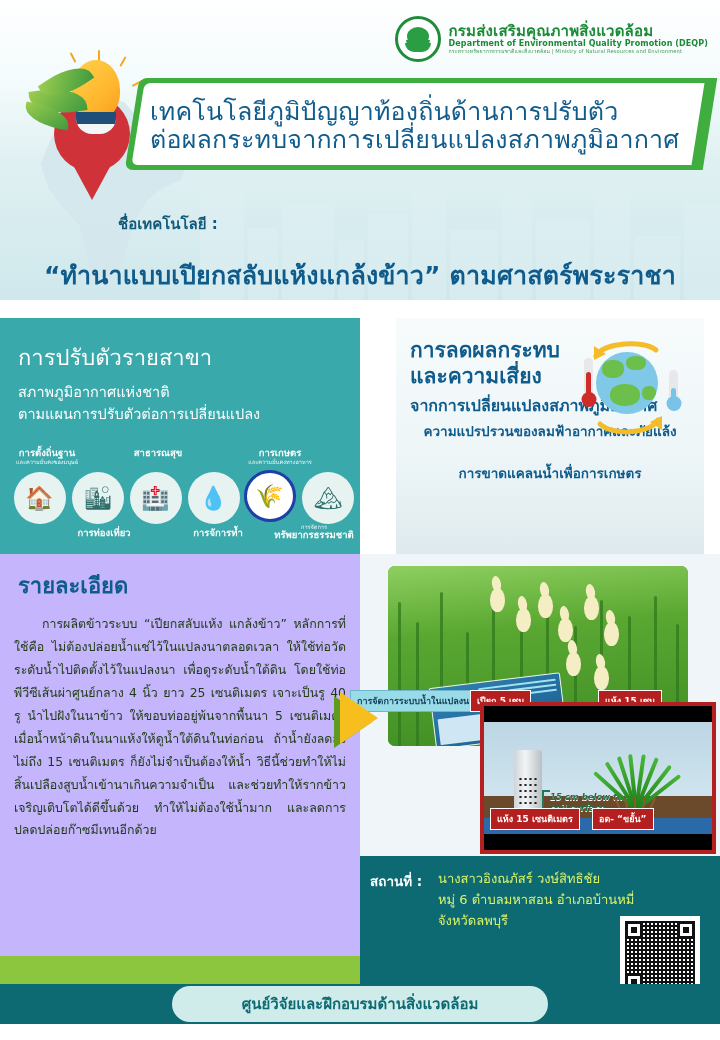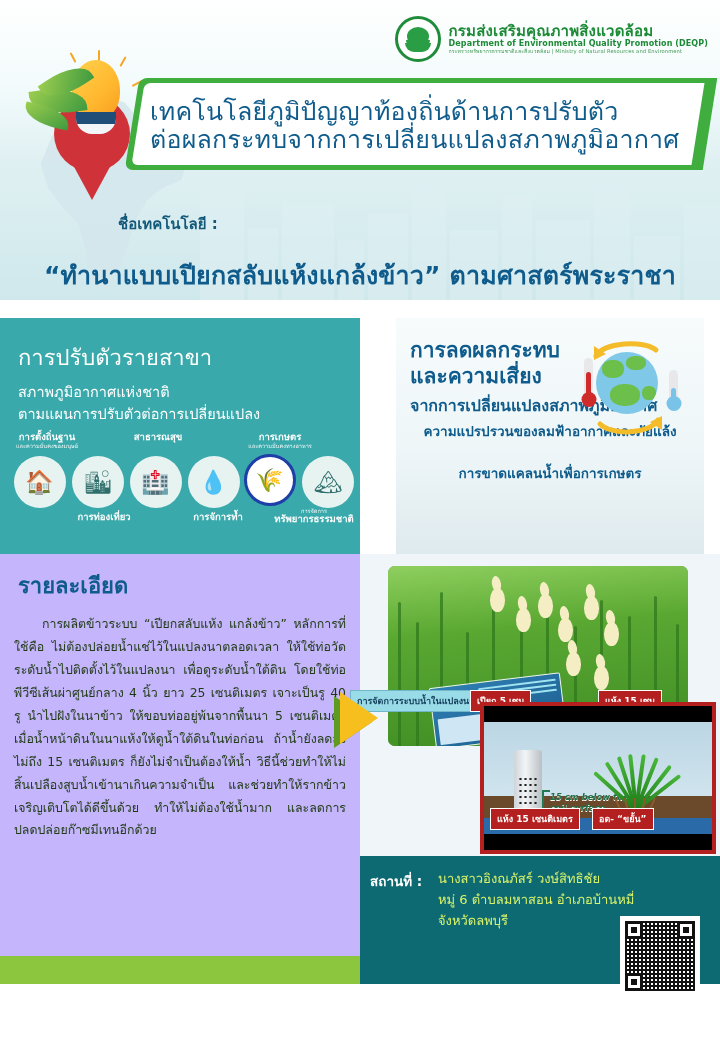--- a/index.html
+++ b/index.html
@@ -133,21 +133,21 @@
   .thermo { position: absolute; width: 9px; border-radius: 5px; }
   .thermo .bulbT { position: absolute; left: 50%; transform: translateX(-50%); bottom: -7px; width: 15px; height: 15px; border-radius: 50%; }
   .th-red { left: 18px; top: 18px; height: 42px; background: #e8e8ea; }
   .th-red .bulbT { background: #cf2b2b; }
   .th-red::after { content:""; position:absolute; left:2px; bottom:2px; width:5px; height:26px; background:#cf2b2b; border-radius:4px;}
   .th-blue { right: 4px; top: 30px; height: 34px; background: #e8e8ea; }
   .th-blue .bulbT { background: #79c3e8; }
   .th-blue::after { content:""; position:absolute; left:2px; bottom:2px; width:5px; height:14px; background:#79c3e8; border-radius:4px;}
 
   
-  .sectors { position: absolute; left: 0; top: 432px; width: 304px; height: 106px; }
+  .sectors { position: absolute; left: 0; top: 448px; width: 304px; height: 106px; }
   .sec-lbl { position: absolute; color: #ffffff; font-weight: bold; text-align: center; line-height: 1.15; }
   .sec-lbl .big { font-size: 9.5px; display: block; }
   .sec-lbl .small { font-size: 5.6px; display: block; font-weight: normal; opacity: .95; }
   .sec-ico {
     position: absolute; width: 52px; height: 52px; border-radius: 50%;
     background: #e7f3f1; display: flex; align-items: center; justify-content: center;
     font-size: 23px; color: #2f6e6b;
   }
   .sec-ico.hl { background: #ffffff; border: 3px solid #1f3fa8; }
 
@@ -495,15 +495,18 @@
         <div class="qr-img">
           <div class="qr-eye" style="left:0;top:0;"></div>
           <div class="qr-eye" style="right:0;top:0;"></div>
           <div class="qr-eye" style="left:0;bottom:0;"></div>
         </div>
       </div>
       <div class="qr-cap">ข้อมูลเพิ่มเติม</div>
     </div>
   </div>
 
+  <div class="footer">
+    <div class="pill">ศูนย์วิจัยและฝึกอบรมด้านสิ่งแวดล้อม</div>
+  </div>
   <div class="whitebar"></div>
 
 </div>
 
 </body></html>

